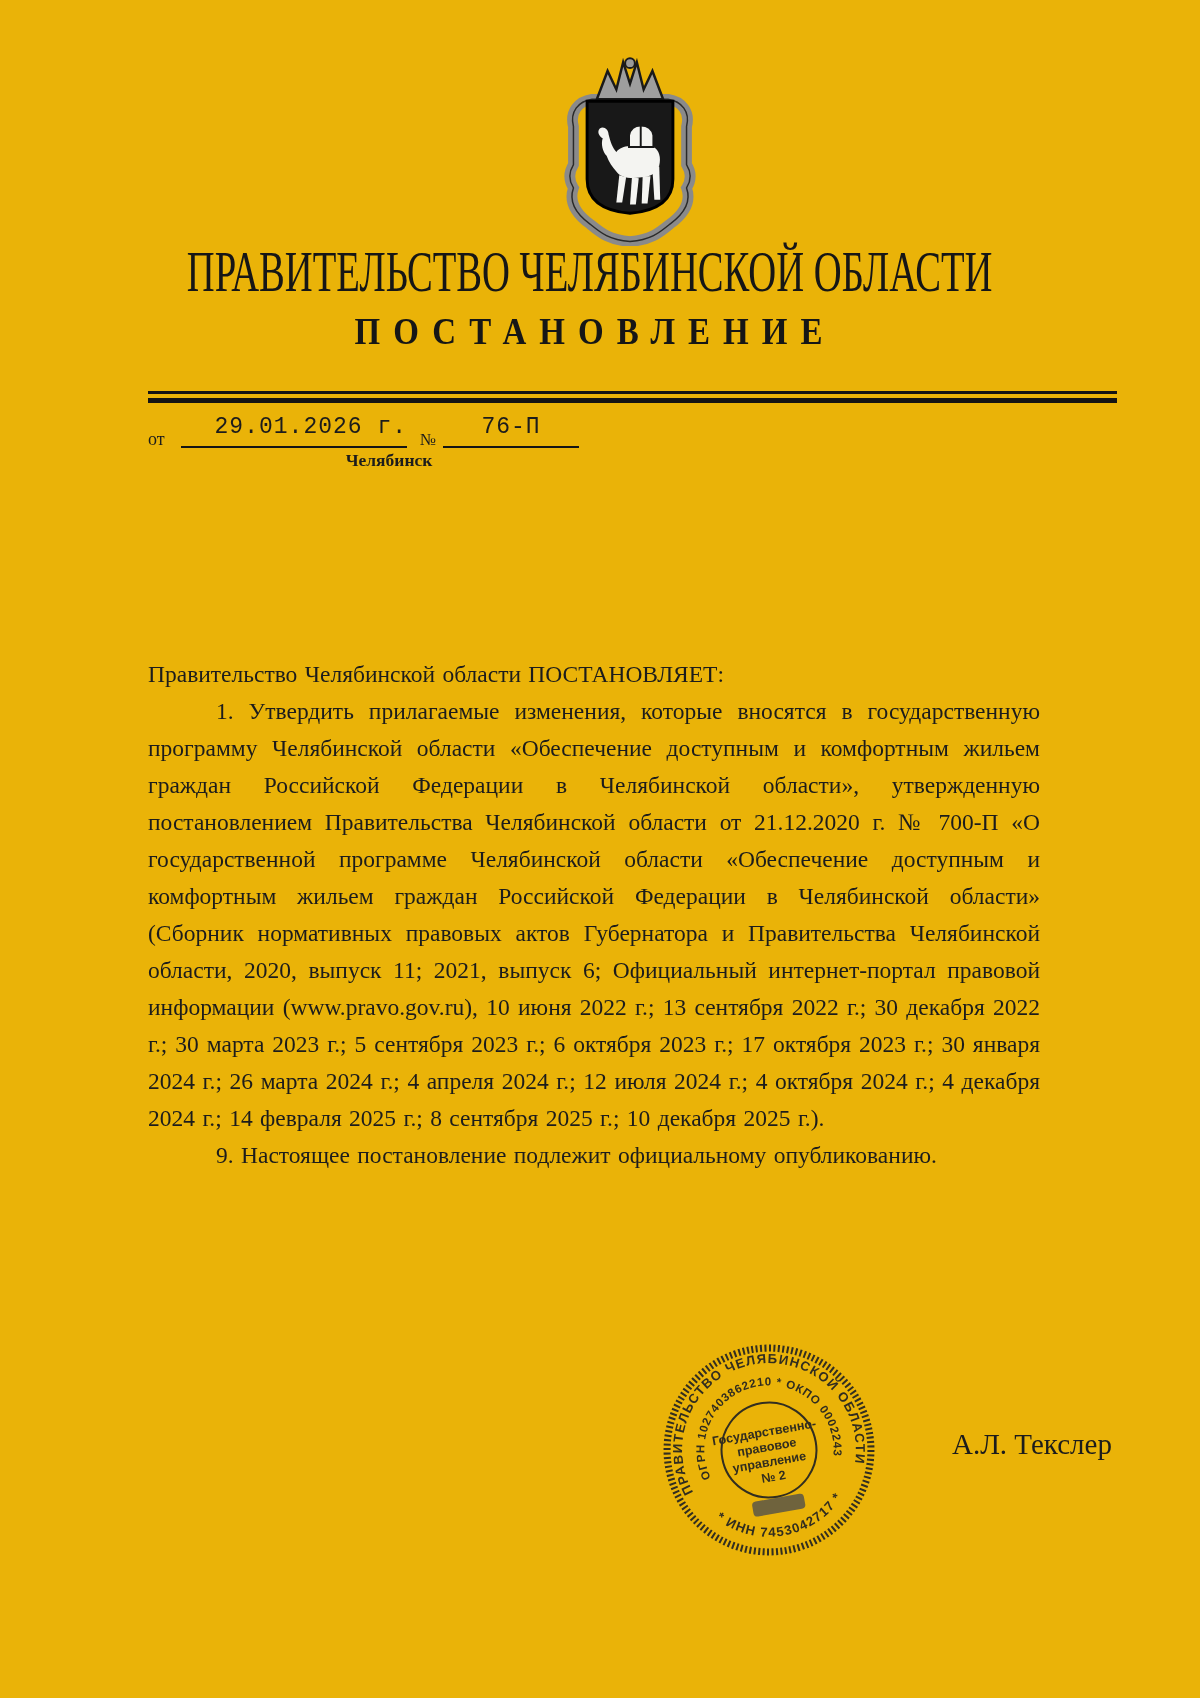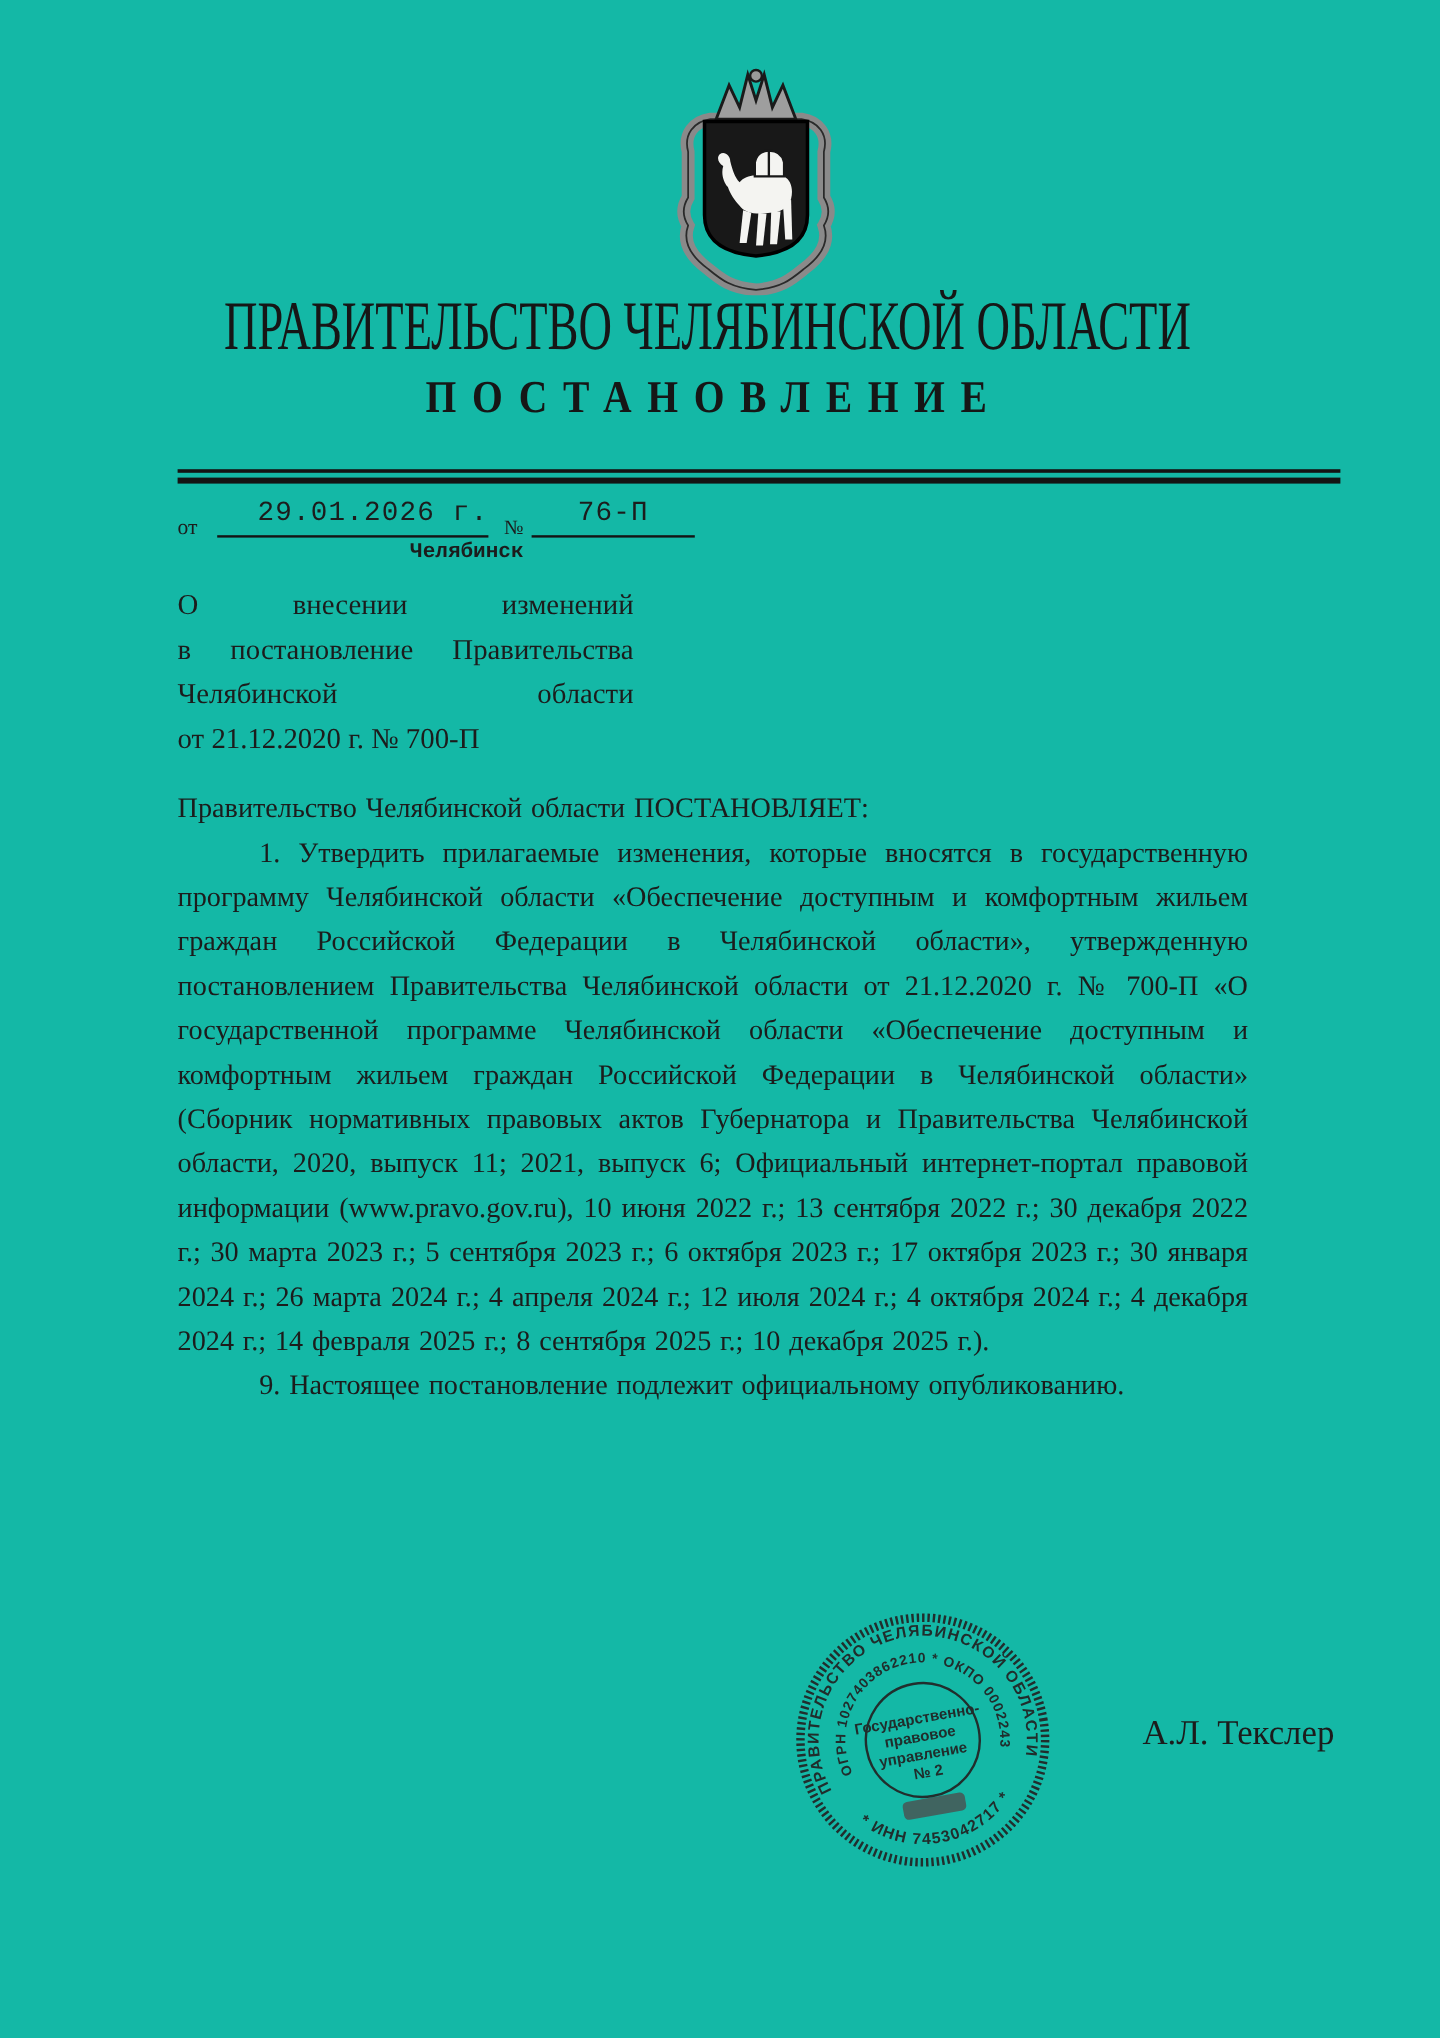--- a/index.html
+++ b/index.html
@@ -1,18 +1,18 @@
 <!DOCTYPE html>
 <html lang="ru"><head>
 <meta charset="utf-8">
 <style>
   html,body { margin:0; padding:0; background:#e8e8e8; }
   .page {
     position:relative; width:1200px; height:1698px; margin:0 auto;
-    background:#14b8a6; color:#1c1c1c;
+    background:#eab308; color:#1c1c1c;
     font-family:"Liberation Serif", serif;
     overflow:hidden;
   }
 
   
   .emblem { position:absolute; left:552px; top:50px; width:156px; height:196px; }
 
   .org-name { position:absolute; top:238px; left:0; width:1180px; text-align:center; }
   .org-name > span {
     display:inline-block; white-space:nowrap; font-size:46px; font-weight:500;
@@ -34,21 +34,21 @@
     border-bottom:2px solid #141414; text-align:right;
     font-family:"Liberation Mono", monospace; font-size:23px; letter-spacing:1px;
   }
   .num-label { position:absolute; left:420px; top:430px; font-size:17px; }
   .num-fill {
     position:absolute; left:443px; top:414px; width:136px; height:32px;
     border-bottom:2px solid #141414; text-align:center;
     font-family:"Liberation Mono", monospace; font-size:23px; letter-spacing:1px;
   }
   .city { position:absolute; left:283px; top:450px; width:212px; text-align:center;
-          font-size:17.5px; font-weight:700;font-family:Liberation Mono, monospace; }
+          font-size:17.5px; font-weight:700; }
 
   
   .subject { position:absolute; left:148px; top:487px; width:380px;
              font-size:24px; line-height:37px; }
   .subject .just { text-align:justify; text-align-last:justify; }
 
   
   .body-text { position:absolute; left:148px; top:656px; width:892px;
                font-size:23.5px; line-height:37px; text-align:justify; word-spacing:1.5px; }
   .body-text p { margin:0; text-indent:68px; }
@@ -108,26 +108,20 @@
     <div class="r1"></div>
     <div class="r2"></div>
   </div>
 
   <span class="date-label">от</span>
   <div class="date-fill">29.01.2026 г.</div>
   <span class="num-label">№</span>
   <div class="num-fill">76-П</div>
   <div class="city">Челябинск</div>
 
-  <div class="subject">
-    <div class="just">О внесении изменений</div>
-    <div class="just">в постановление Правительства</div>
-    <div class="just">Челябинской области</div>
-    <div>от 21.12.2020 г. № 700-П</div>
-  </div>
 
   <div class="body-text">
     <p class="centered">Правительство Челябинской области ПОСТАНОВЛЯЕТ:</p>
     <p>1. Утвердить прилагаемые изменения, которые вносятся в государственную программу Челябинской области «Обеспечение доступным и комфортным жильем граждан Российской Федерации в Челябинской области», утвержденную постановлением Правительства Челябинской области от 21.12.2020 г. № 700-П «О государственной программе Челябинской области «Обеспечение доступным и комфортным жильем граждан Российской Федерации в Челябинской области» (Сборник нормативных правовых актов Губернатора и Правительства Челябинской области, 2020, выпуск 11; 2021, выпуск 6; Официальный интернет-портал правовой информации (www.pravo.gov.ru), 10 июня 2022 г.; 13 сентября 2022 г.; 30 декабря 2022 г.; 30 марта 2023 г.; 5 сентября 2023 г.; 6 октября 2023 г.; 17 октября 2023 г.; 30 января 2024 г.; 26 марта 2024 г.; 4 апреля 2024 г.; 12 июля 2024 г.; 4 октября 2024 г.; 4 декабря 2024 г.; 14 февраля 2025 г.; 8 сентября 2025 г.; 10 декабря 2025 г.).</p>
     <p>9. Настоящее постановление подлежит официальному опубликованию.</p>
   </div>
 
   <div class="sig-name">А.Л. Текслер</div>
 
   <svg class="stamp" viewBox="0 0 216 216" aria-hidden="true">

